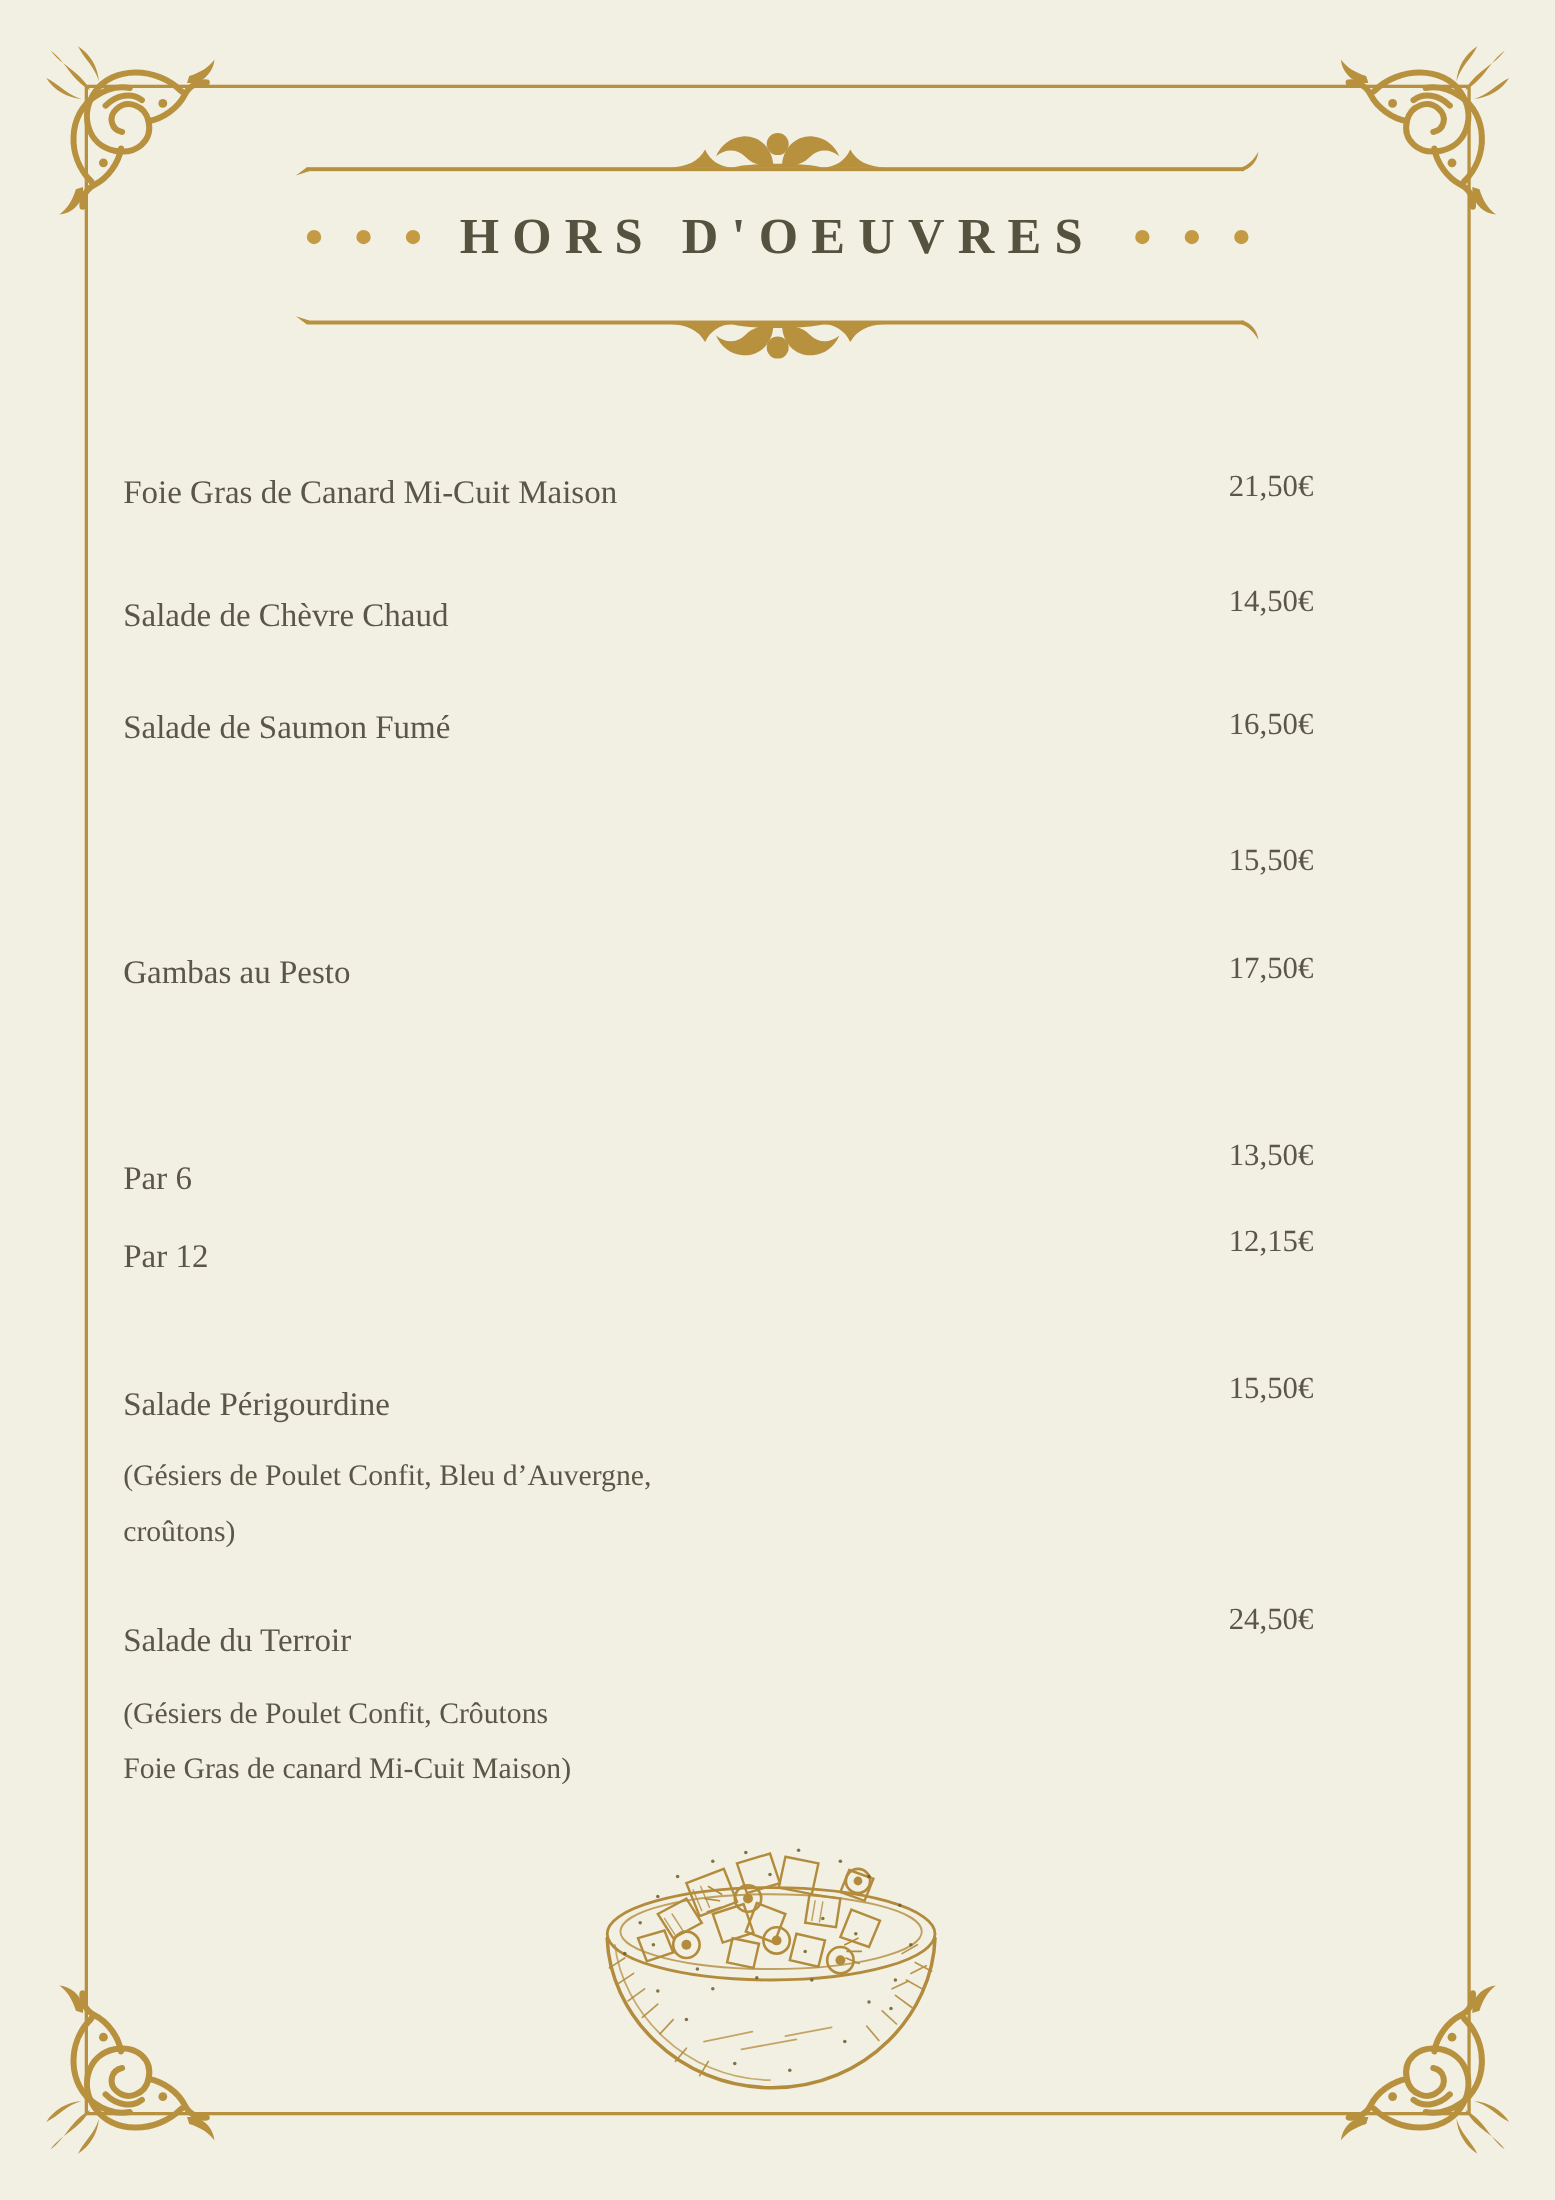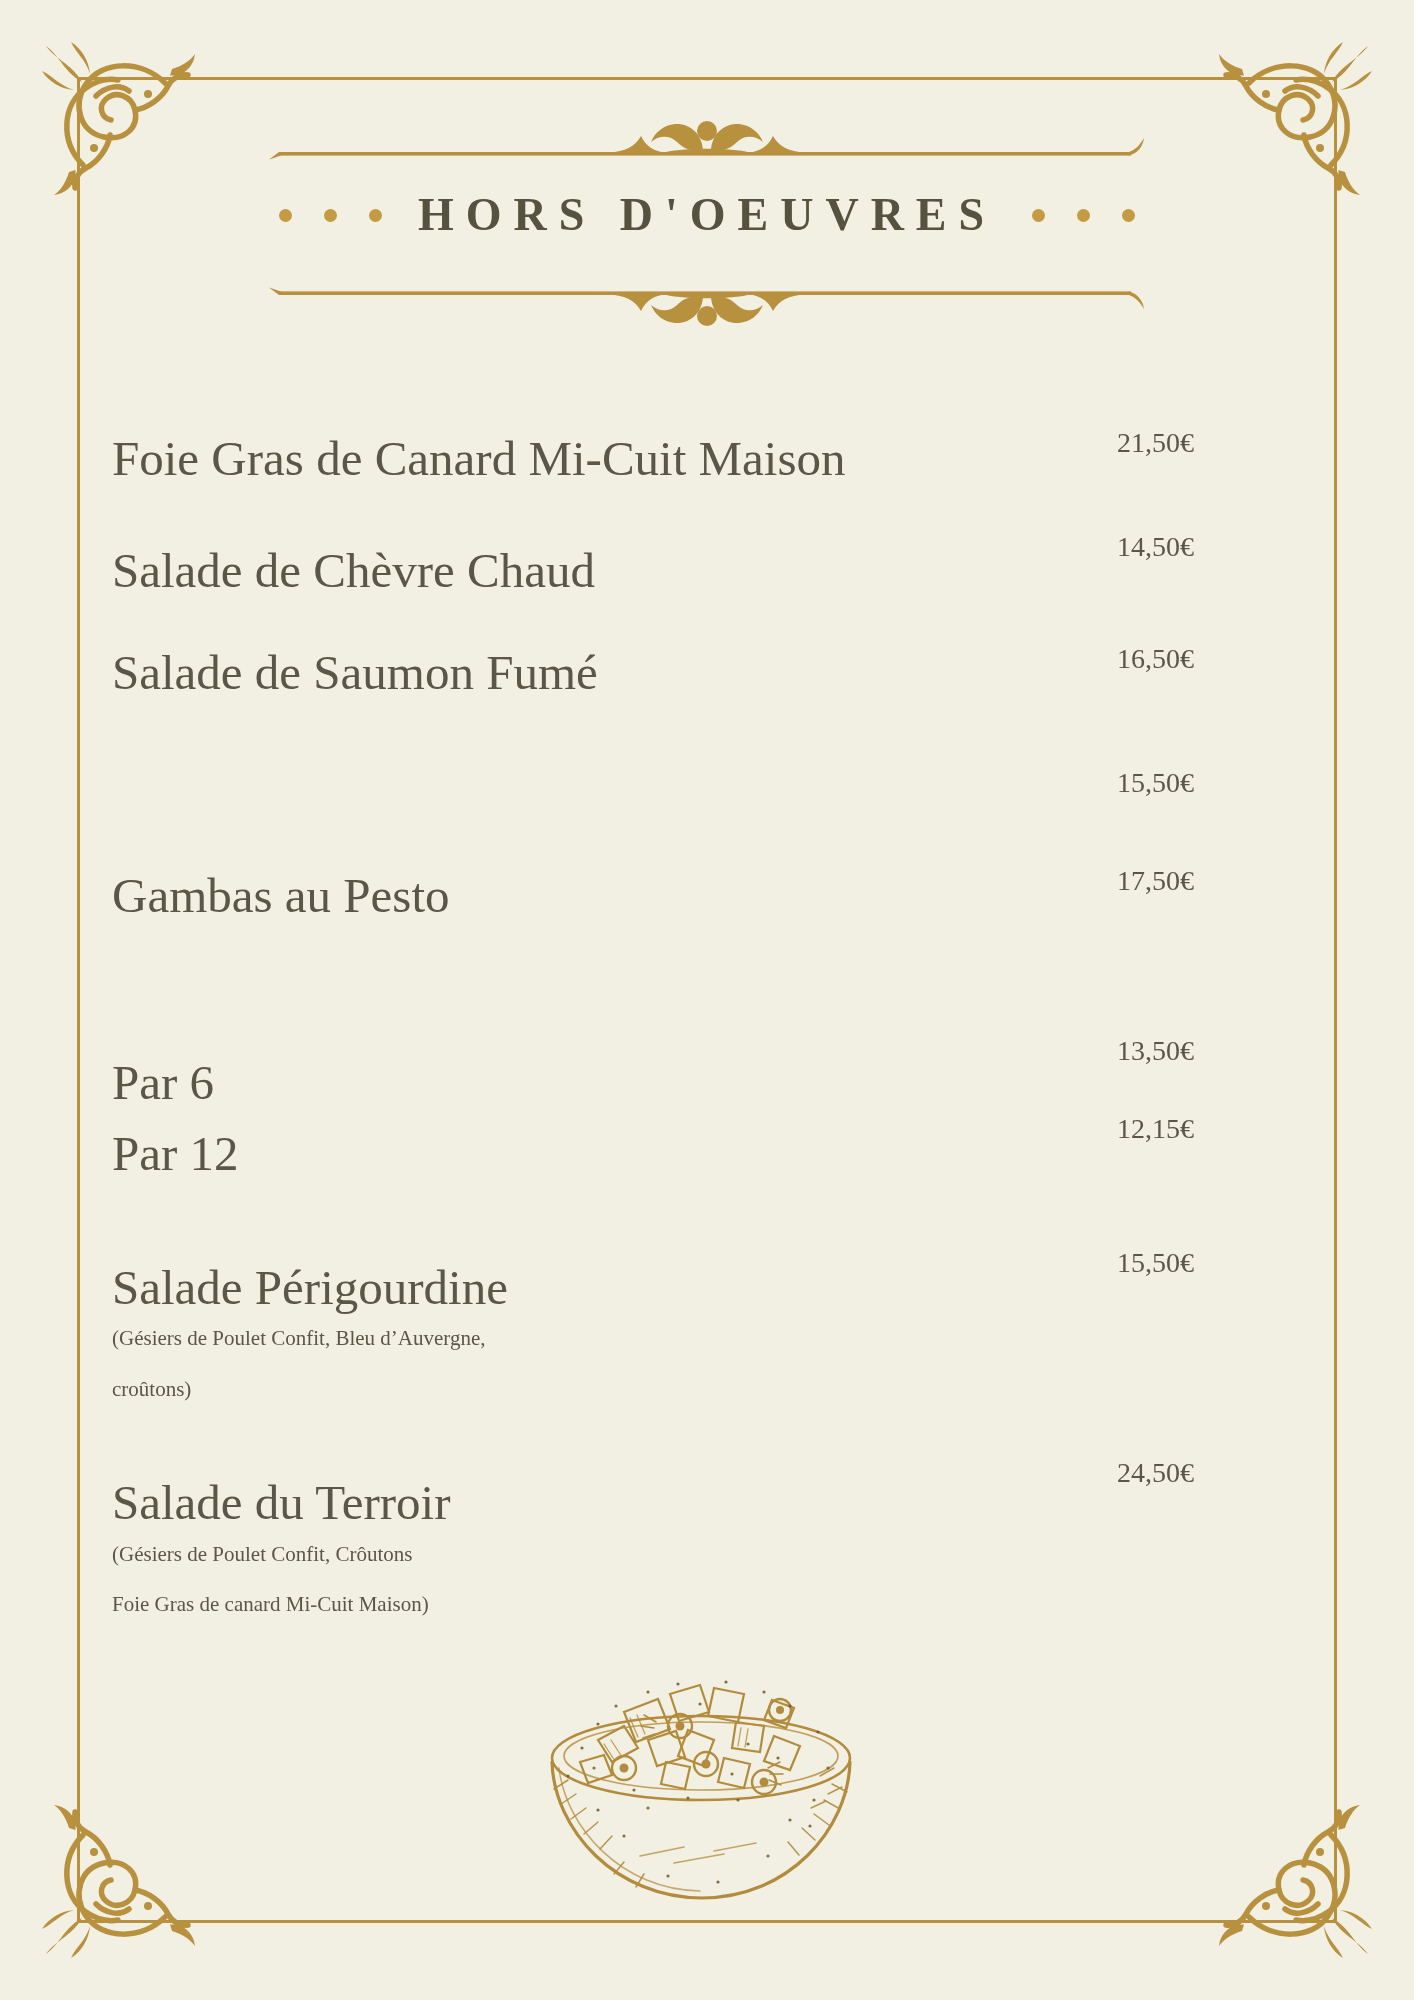--- a/index.html
+++ b/index.html
@@ -25,29 +25,29 @@
   }
   .dots{display:flex;gap:32px;align-items:center}
   .dot{width:13px;height:13px;border-radius:50%;background:#c49a43}
   .page-title{
     font-size:46px;font-weight:bold;letter-spacing:12px;
     color:#55523f;white-space:nowrap;line-height:1.15;
   }
   
   .menu{position:absolute;inset:0}
   .name,.variant-label{
-    position:absolute;left:112px;font-size:49px;color:#5b5748;
+    position:absolute;left:112px;font-size:30px;color:#5b5748;
     white-space:nowrap;line-height:1.2;
   }
   .price{
     position:absolute;left:1117px;font-size:28px;color:#5b5748;
     white-space:nowrap;line-height:1.2;
   }
   .desc{
-    position:absolute;left:112px;font-size:21px;color:#5b5748;
+    position:absolute;left:112px;font-size:27px;color:#5b5748;
     white-space:nowrap;line-height:1.25;
   }
   .desc.centered{width:512px;}
   
   .bowl{position:absolute;left:528px;top:1648px;width:348px;height:300px}
 </style>
 </head>
 <body>
 
 <div class="frame"></div>

